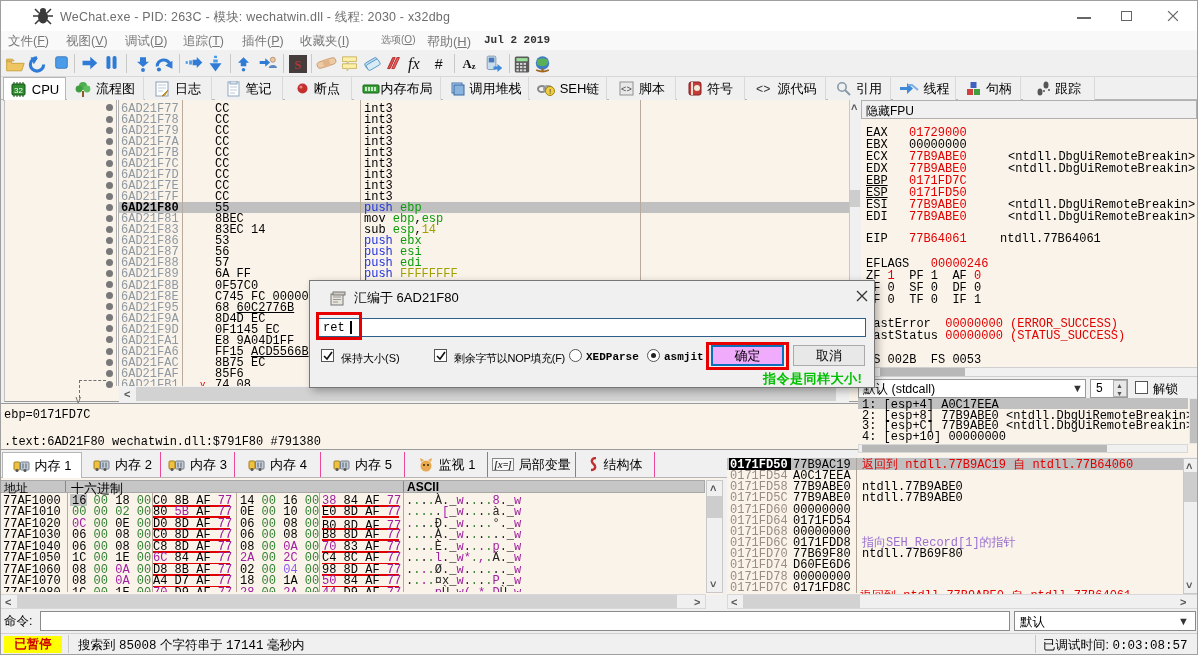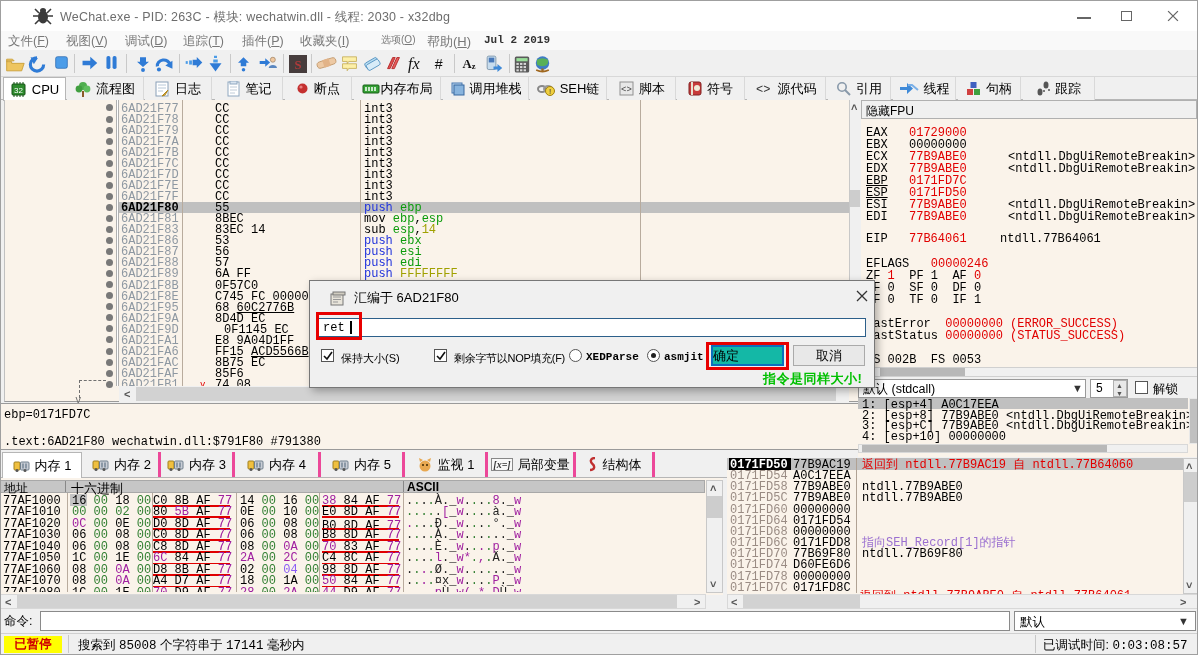--- a/index.html
+++ b/index.html
@@ -7,21 +7,21 @@
 .m{position:absolute;font:12px "Liberation Mono",monospace;white-space:pre;line-height:12px;color:#000}
 .s{position:absolute;font:12px "Liberation Sans",sans-serif;white-space:pre;color:#000}
 .cream{background:#faf3ea}
 .gy{color:#8e98a2}.rd{color:#e10000}.bl{color:#2032dc}.gn{color:#0b9b0b}.ol{color:#a0a000}
 u{text-decoration:underline}
 .vline{position:absolute;width:1px;background:#b8ab9d}
 .sbthumb{position:absolute;background:#cdcdcd}
 .arr{position:absolute;font:bold 11px "Liberation Sans";color:#555;line-height:11px}
 .tabtop{position:absolute;top:77px;height:23px;background:#f0f0f0;border-right:1px solid #d9d9d9;font:13px "Liberation Sans",sans-serif;color:#000;display:flex;align-items:center;justify-content:center}
 .tabact{background:#fff;border:1px solid #b6b6b6;border-bottom:none;height:24px}
-.tb2{position:absolute;top:452px;height:25px;background:#f0f0f0;border-right:3px solid #ec4899;font:13px "Liberation Sans",sans-serif;display:flex;align-items:center;justify-content:center}
+.tb2{position:absolute;top:452px;height:25px;background:#f0f0f0;border-right:1px solid #ec4899;font:13px "Liberation Sans",sans-serif;display:flex;align-items:center;justify-content:center}
 .tb2a{background:#fff;border:1px solid #b6b6b6;border-bottom:none;height:26px}
 .ico{display:inline-block;vertical-align:middle}
 </style></head><body>
 
 <div class="a" style="left:0;top:0;width:1198px;height:31px;background:#ffffff;border:1px solid #b5b5b5;border-bottom:none"></div>
 <svg class="a" style="left:32px;top:7px" width="22" height="19" viewBox="0 0 22 19">
 <g stroke="#3a3a3a" stroke-width="1.6" fill="none">
 <path d="M3 2 L7 6 M19 2 L15 6 M1 9 L6 9 M21 9 L16 9 M3 17 L7 13 M19 17 L15 13"></path>
 </g>
 <ellipse cx="11" cy="10" rx="5" ry="6.5" fill="#3a3a3a"></ellipse>
@@ -335,21 +335,21 @@
 <div class="m gy" style="left:121px;top:279.5px">6AD21F8B</div>
 <div class="m" style="left:215px;top:279.5px">0F57C0</div>
 <div class="m" style="left:364px;top:279.5px">xorps</div>
 <div class="m gy" style="left:121px;top:290.6px">6AD21F8E</div>
 <div class="m" style="left:215px;top:290.6px">C745 FC 000000</div>
 <div class="m gy" style="left:121px;top:301.6px">6AD21F95</div>
 <div class="m" style="left:215px;top:301.6px">68 <u>60C2776B</u></div>
 <div class="m gy" style="left:121px;top:312.7px">6AD21F9A</div>
 <div class="m" style="left:215px;top:312.7px">8D4D EC</div>
 <div class="m gy" style="left:121px;top:323.7px">6AD21F9D</div>
-<div class="m" style="left:224px;top:323.7px">0F1145 EC</div>
+<div class="m" style="left:215px;top:323.7px">0F1145 EC</div>
 <div class="m gy" style="left:121px;top:334.8px">6AD21FA1</div>
 <div class="m" style="left:215px;top:334.8px">E8 9A04D1FF</div>
 <div class="m gy" style="left:121px;top:345.8px">6AD21FA6</div>
 <div class="m" style="left:215px;top:345.8px">FF15 <u>ACD5566B</u></div>
 <div class="m gy" style="left:121px;top:356.9px">6AD21FAC</div>
 <div class="m" style="left:215px;top:356.9px">8B75 EC</div>
 <div class="m gy" style="left:121px;top:367.9px">6AD21FAF</div>
 <div class="m" style="left:215px;top:367.9px">85F6</div>
 <div class="m gy" style="left:121px;top:378.9px">6AD21FB1</div>
 <div class="m rd" style="left:200px;top:378.9px;font-size:9px">v</div>
@@ -714,21 +714,21 @@
  <div class="a" style="left:124px;top:68px;width:13px;height:13px;background:#fff;border:1px solid #555"></div>
  <svg class="a" style="left:126px;top:70px" width="10" height="10" viewBox="0 0 10 10">
       <path d="M1 5 L4 8 L9 1" stroke="#111" stroke-width="1.6" fill="none"></path>
     </svg>
  <div class="s" style="left:144px;top:70px;font-size:11px;letter-spacing:-0.3px">剩余字节以NOP填充(F)</div>
  <div class="a" style="left:259px;top:68px;width:13px;height:13px;border-radius:50%;background:#fff;border:1px solid #555"></div>
  <div class="s" style="left:276px;top:70px;font:bold 11px 'Liberation Mono'">XEDParse</div>
  <div class="a" style="left:337px;top:68px;width:13px;height:13px;border-radius:50%;background:#fff;border:1px solid #555"></div>
  <div class="a" style="left:341px;top:72px;width:5px;height:5px;border-radius:50%;background:#222"></div>
  <div class="s" style="left:354px;top:70px;font:bold 11px 'Liberation Mono'">asmjit</div>
- <div class="a" style="left:401px;top:64px;width:73px;height:21px;background:#14b8a6;border:2px solid #0b6fbc;display:flex;align-items:center;">
+ <div class="a" style="left:401px;top:64px;width:73px;height:21px;background:#f0abfc;border:2px solid #0b6fbc;display:flex;align-items:center;justify-content:center">
       <span style="font-size:13px">确定</span>
     </div>
  <div class="a" style="left:396px;top:61px;width:83px;height:28px;border:3px solid #e80000"></div>
  <div class="a" style="left:483px;top:64px;width:72px;height:21px;background:#e8e8e8;border:1px solid #aaa;display:flex;align-items:center;justify-content:center">
       <span style="font-size:13px">取消</span>
     </div>
  <div class="a" style="left:453px;top:89px;font:bold 13px 'Liberation Sans';color:#00c000;white-space:pre;letter-spacing:0.5px">指令是同样大小!</div>
 </div>
 <div class="a" style="left:0;top:0;width:1198px;height:655px;border:1px solid #9f9f9f;pointer-events:none"></div>
 </body></html>

